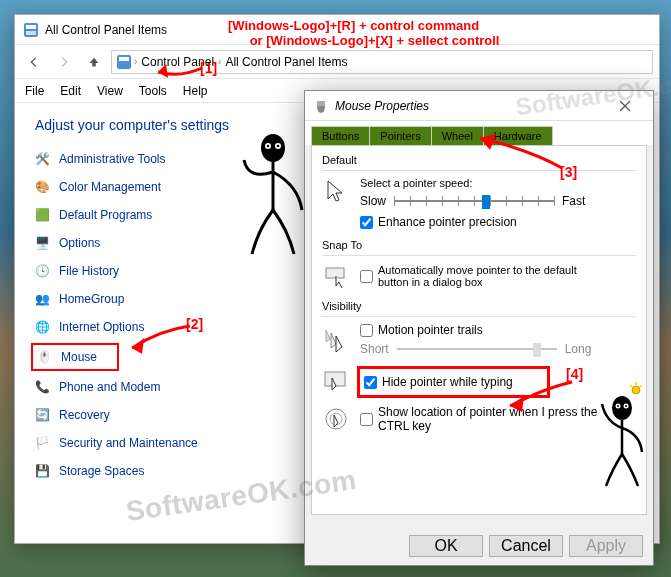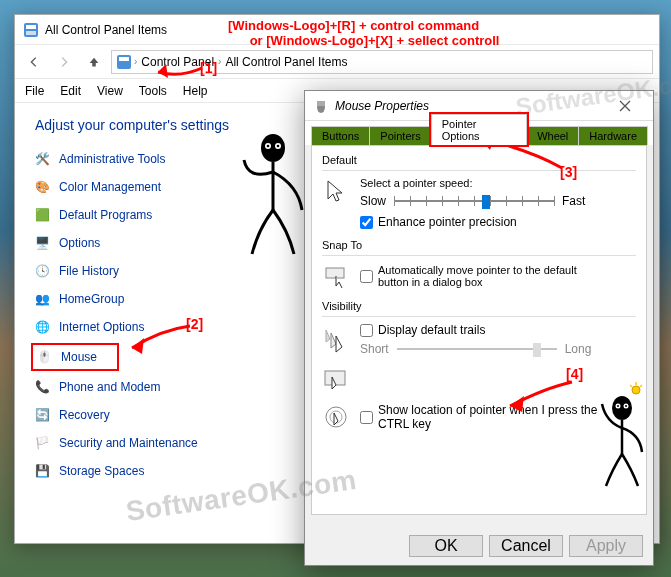--- a/index.html
+++ b/index.html
@@ -178,21 +178,20 @@
     <span class="dtxt">Mouse Properties</span>
     <div class="close">
         <svg width="12" height="12">
           <path d="M1 1 L11 11 M11 1 L1 11" stroke="#555" stroke-width="1.3"></path>
         </svg>
       </div>
   </div>
   <div class="tabs">
     <div class="tab">Buttons</div>
     <div class="tab">Pointers</div>
-    <div class="tab active">Pointer Options</div>
     <div class="tab">Wheel</div>
     <div class="tab">Hardware</div>
   </div>
   <div class="tabbody">
 
     <div class="group">
       <div class="ghead">Default</div>
       <div class="hr"></div>
       <div class="motionrow">
         <svg class="cursoricon" viewBox="0 0 28 28">
@@ -247,37 +246,43 @@
       <div class="hr"></div>
       <div class="visrow">
         <svg class="cursoricon" viewBox="0 0 28 28">
             <path d="M4 4 L4 16 L8 13 L4 4" fill="#ddd" stroke="#aaa"></path>
             <path d="M9 7 L9 22 L14 18 L9 7" fill="#eee" stroke="#888"></path>
             <path d="M14 10 L14 26 L20 21 L14 10" fill="#fff" stroke="#333"></path>
           </svg>
         <div>
           <label class="chk" style="margin-top:0">
               <input type="checkbox" style="">
-              <span>Display default trails</span>
+              <span>Motion pointer trails</span>
             </label>
           <div class="trailslider">
             <span>Short</span>
             <div class="slider" style="opacity:0.5">
               <div class="track"></div>
               <div class="thumb" style="left:85%;background:#bbb"></div>
             </div>
             <span>Long</span>
           </div>
         </div>
       </div>
       <div class="visrow" style="margin-top:8px">
         <svg class="cursoricon" viewBox="0 0 28 28">
             <rect x="3" y="6" width="20" height="14" fill="#eee" stroke="#888"></rect>
             <path d="M10 12 L10 24 L14 20 L10 12" fill="#fff" stroke="#333"></path>
           </svg>
+        <div class="hide-row">
+          <label class="chk" style="margin-top:0">
+              <input type="checkbox" checked="" style="">
+              <span>Hide pointer while typing</span>
+            </label>
+        </div>
       </div>
       <div class="visrow" style="margin-top:10px">
         <svg class="cursoricon" viewBox="0 0 28 28">
             <circle cx="14" cy="14" r="10" fill="none" stroke="#888"></circle>
             <circle cx="14" cy="14" r="6" fill="none" stroke="#aaa"></circle>
             <path d="M12 10 L12 22 L16 18 L12 10" fill="#fff" stroke="#333"></path>
           </svg>
         <label class="chk" style="margin-top:0">
             <input type="checkbox" style="">
             <span style="max-width:240px;display:inline-block">Show location of pointer when I press the CTRL key</span>

